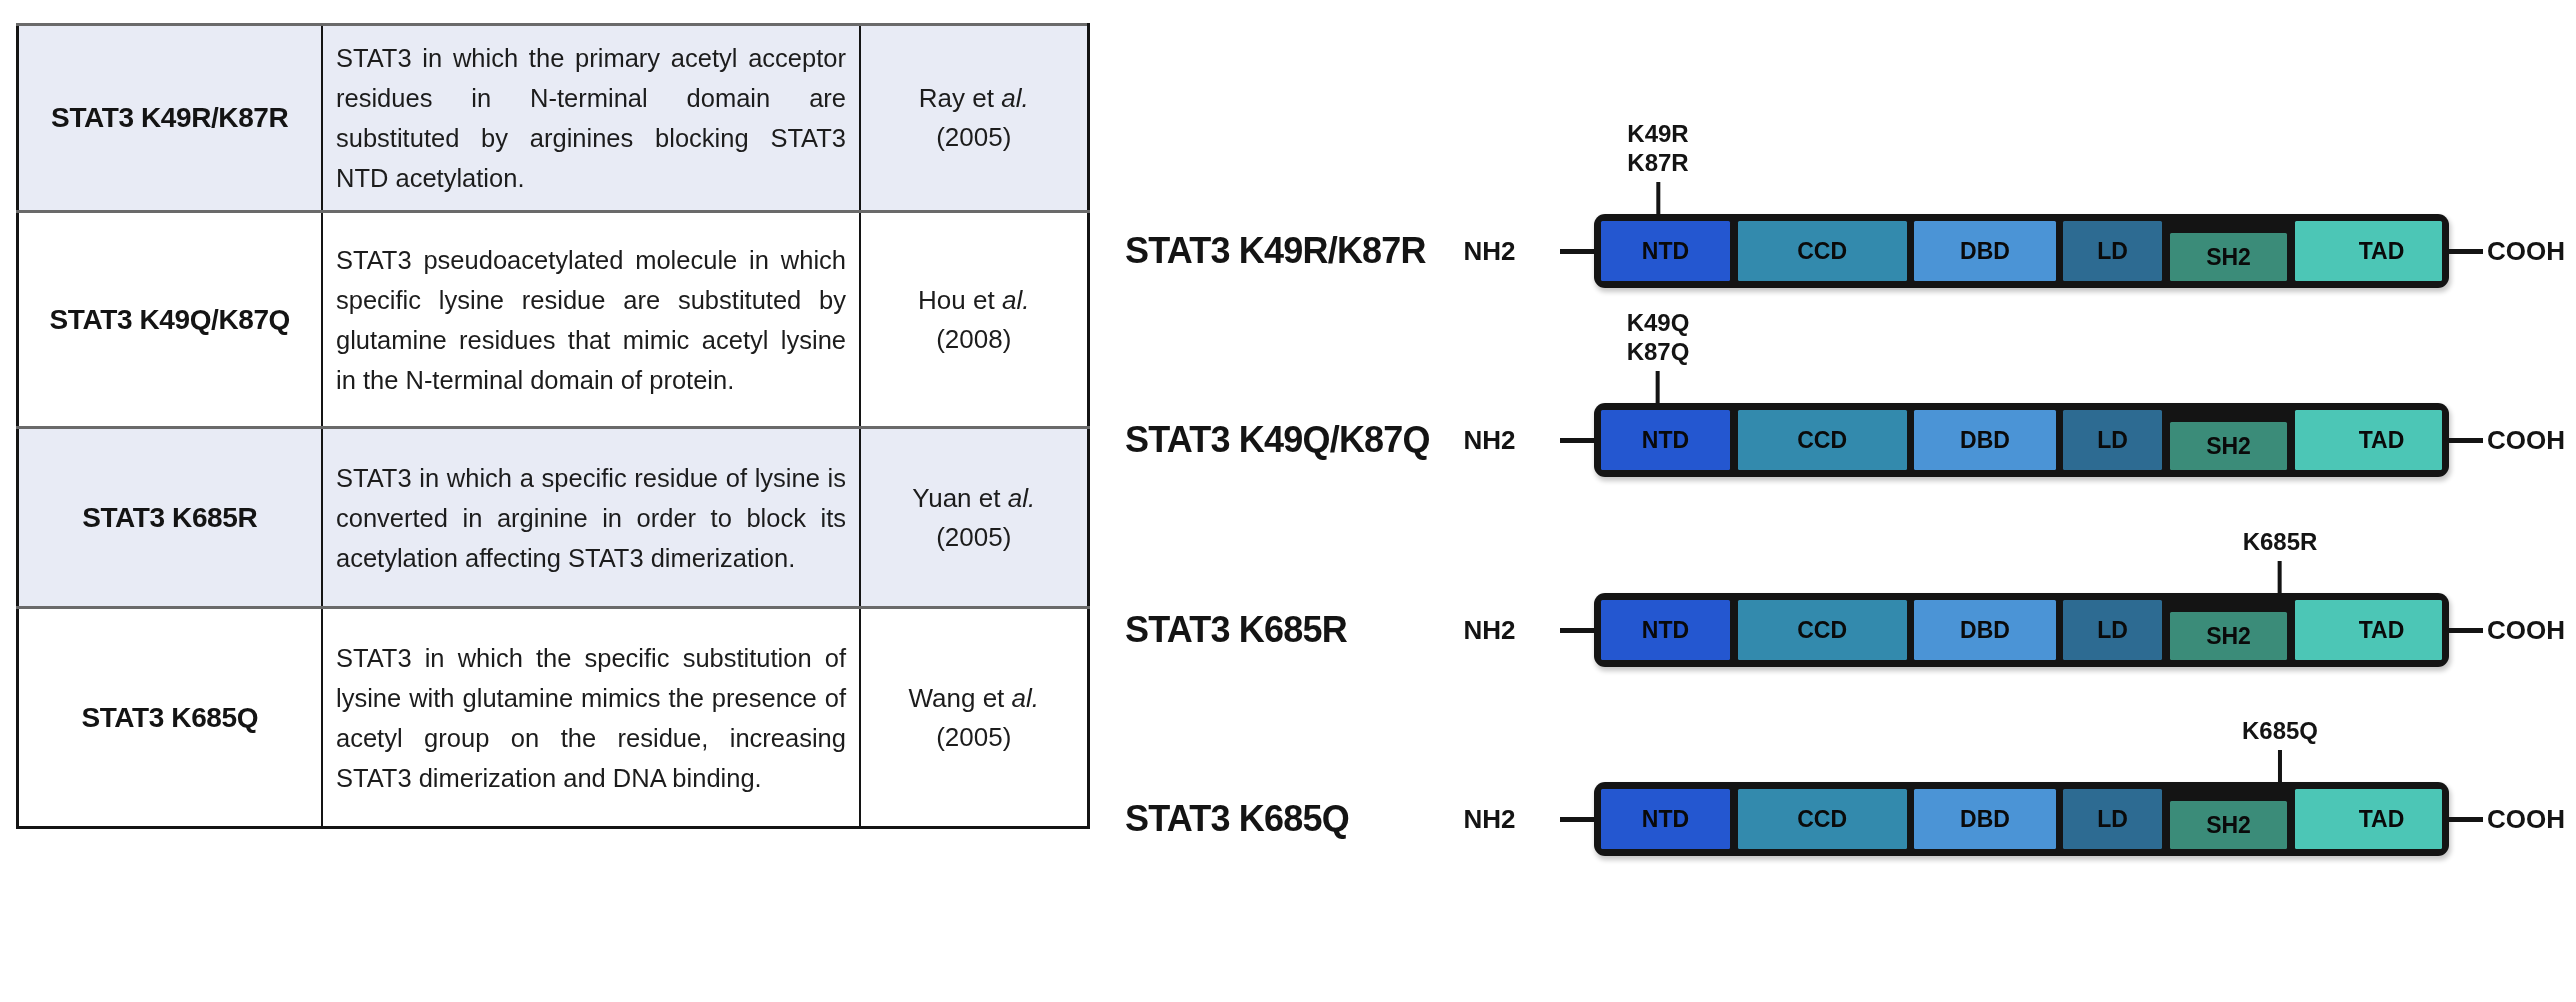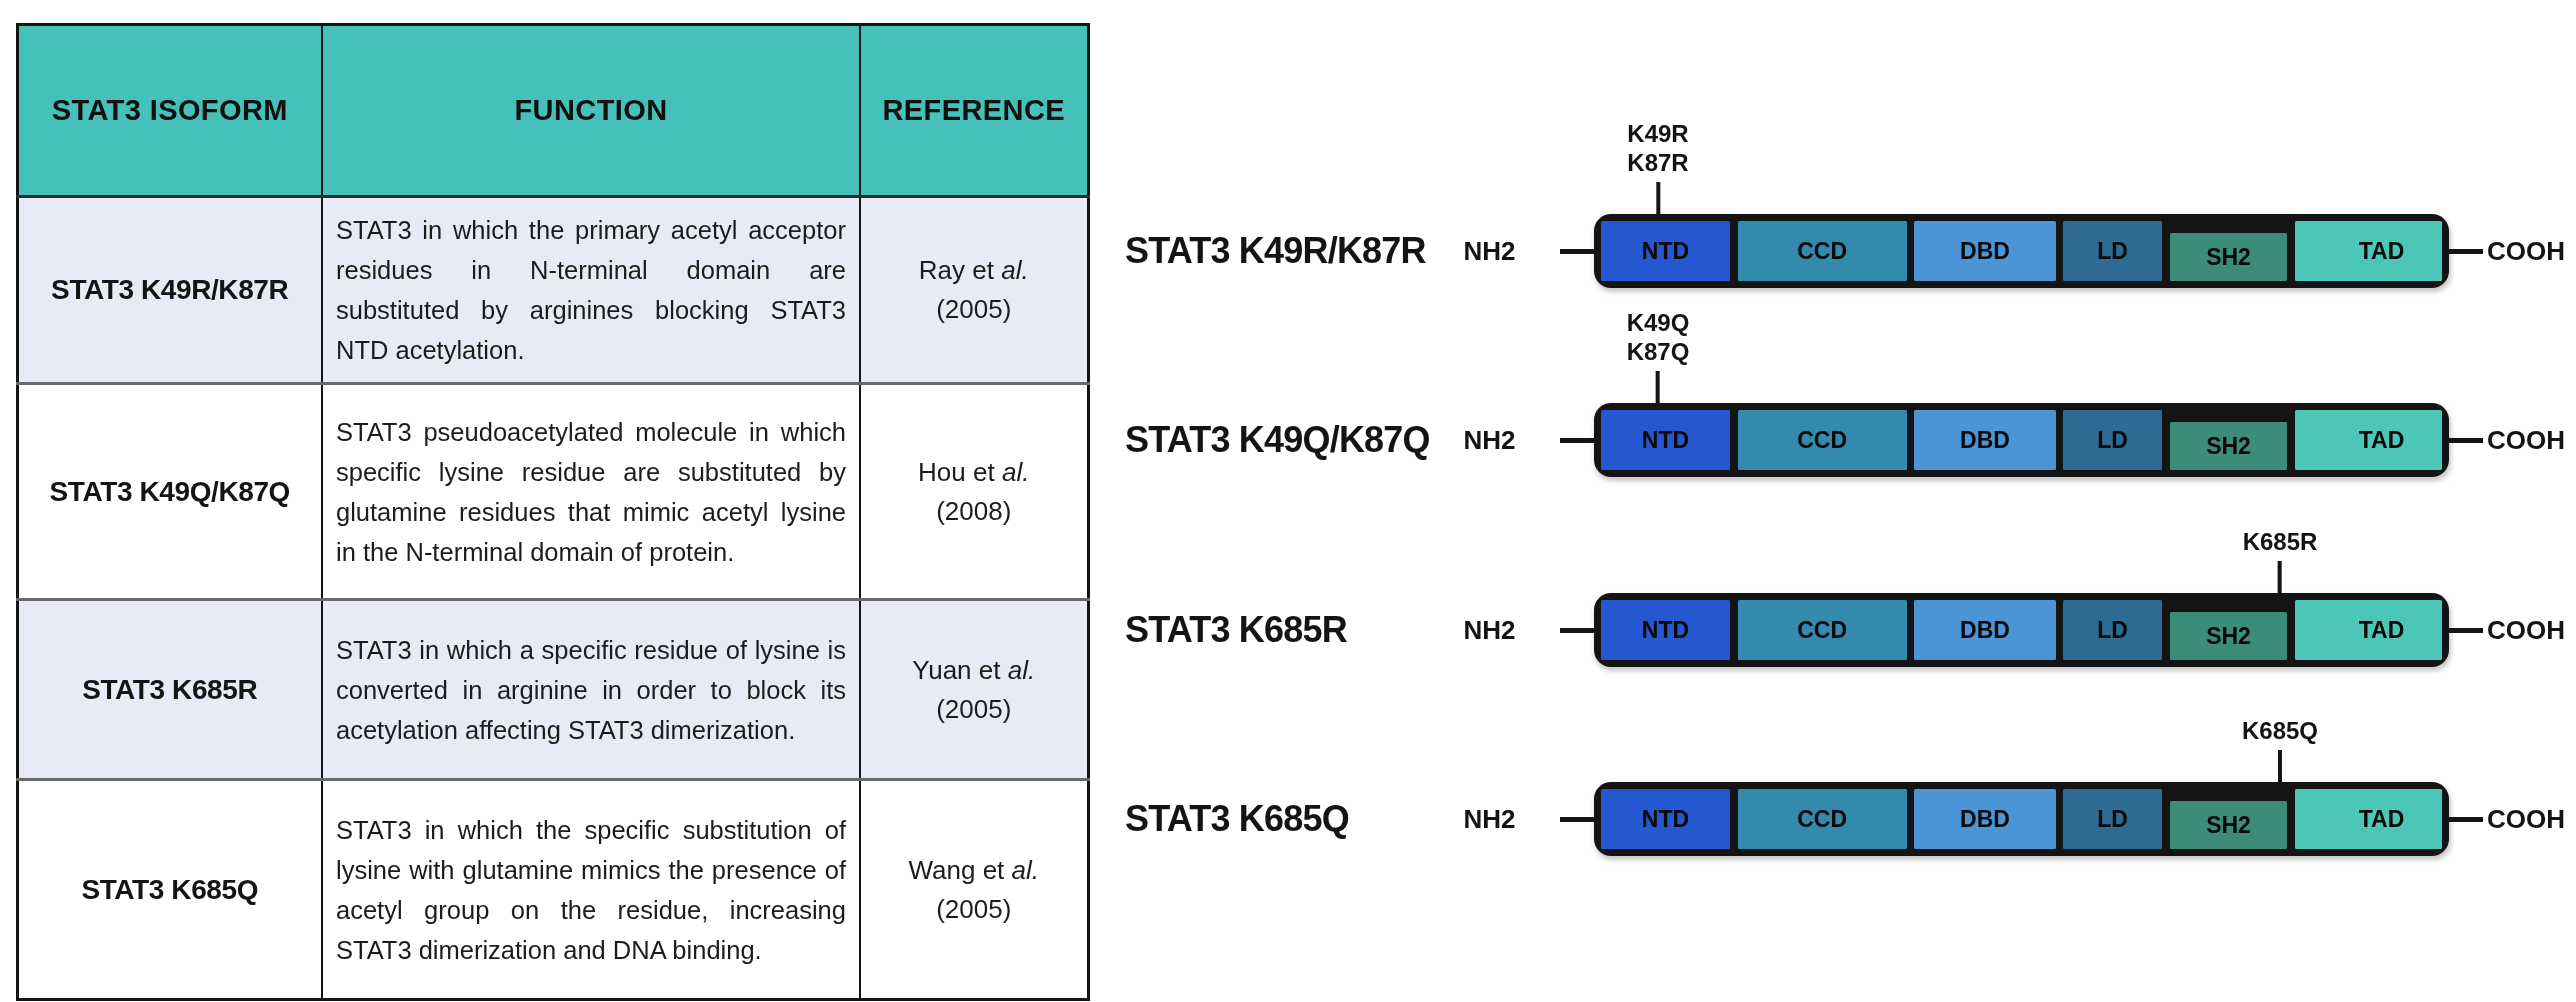--- a/index.html
+++ b/index.html
@@ -71,21 +71,21 @@
     text-align:center;font-size:26px;font-weight:bold;white-space:nowrap;
   }
   .drow .nline{position:absolute;left:1560px;top:35px;width:36px;height:5.4px;background:#141414;}
   .drow .cline{position:absolute;left:2447px;top:35px;width:36px;height:5.4px;background:#141414;}
   .drow .cooh{
     position:absolute;left:2487px;top:50%;transform:translateY(-50%);
     font-size:26px;font-weight:bold;white-space:nowrap;
   }
   .bar{
     position:absolute;left:1594px;top:0;width:855px;height:74px;
-    background:#141414;border-radius:17px;
+    background:#141414;border-radius:11px;
     box-sizing:border-box;padding:7px;
     display:flex;gap:7.7px;
     box-shadow:1.5px 3.9px 5.4px rgba(0,0,0,0.22);
   }
   .seg{
     display:flex;align-items:center;justify-content:center;
     font-size:23px;font-weight:bold;color:#0a0a0a;
     border-radius:1.5px;
   }
   .seg.ntd{flex-grow:168;background:var(--ntd);}
@@ -111,25 +111,20 @@
 
 <div class="canvas">
 
   <table class="stat3">
     <colgroup>
         <col class="c1">
         <col class="c2">
         <col class="c3">
       </colgroup>
     <tbody>
-        <tr class="hdr">
-      <th>STAT3 ISOFORM</th>
-      <th>FUNCTION</th>
-      <th>REFERENCE</th>
-    </tr>
     <tr class="r1 alt">
       <td class="iso">STAT3 K49R/K87R</td>
       <td class="fn">STAT3 in which the primary acetyl acceptor residues in N-terminal domain are substituted by arginines blocking STAT3 NTD acetylation.</td>
       <td class="ref">
         <span>Ray et</span>
         <span class="ital">al.</span><br>
         <span>(2005)</span>
       </td>
     </tr>
     <tr class="r2">

